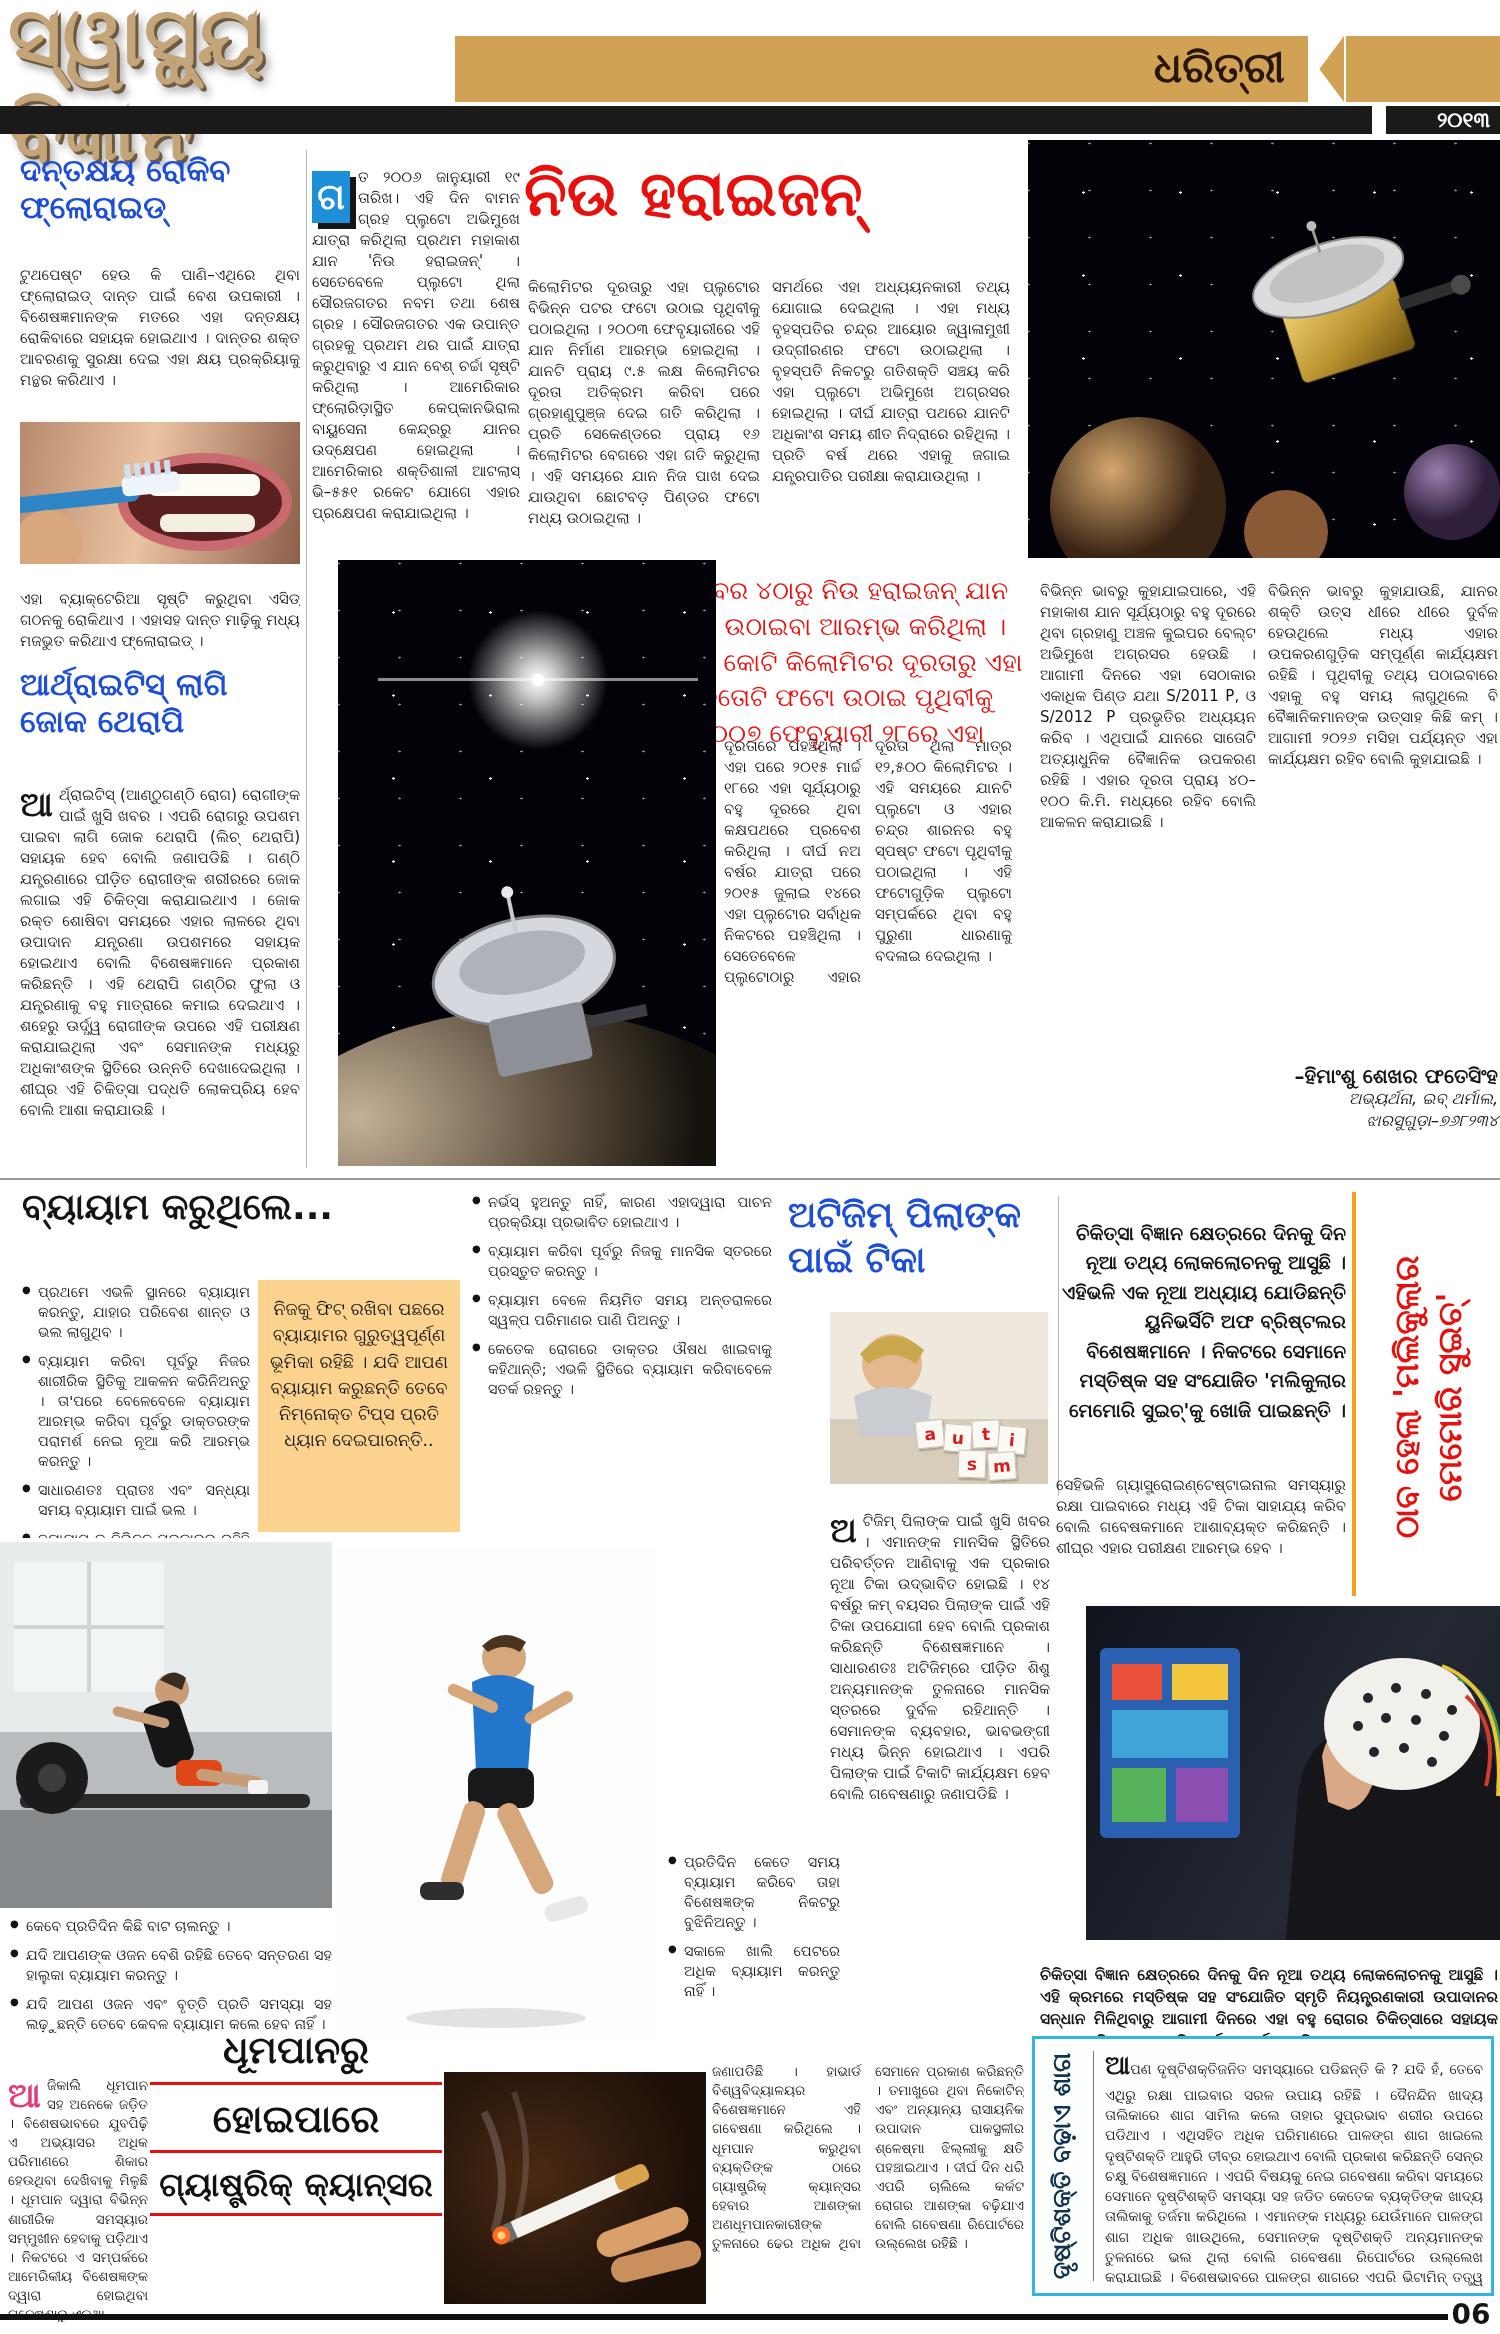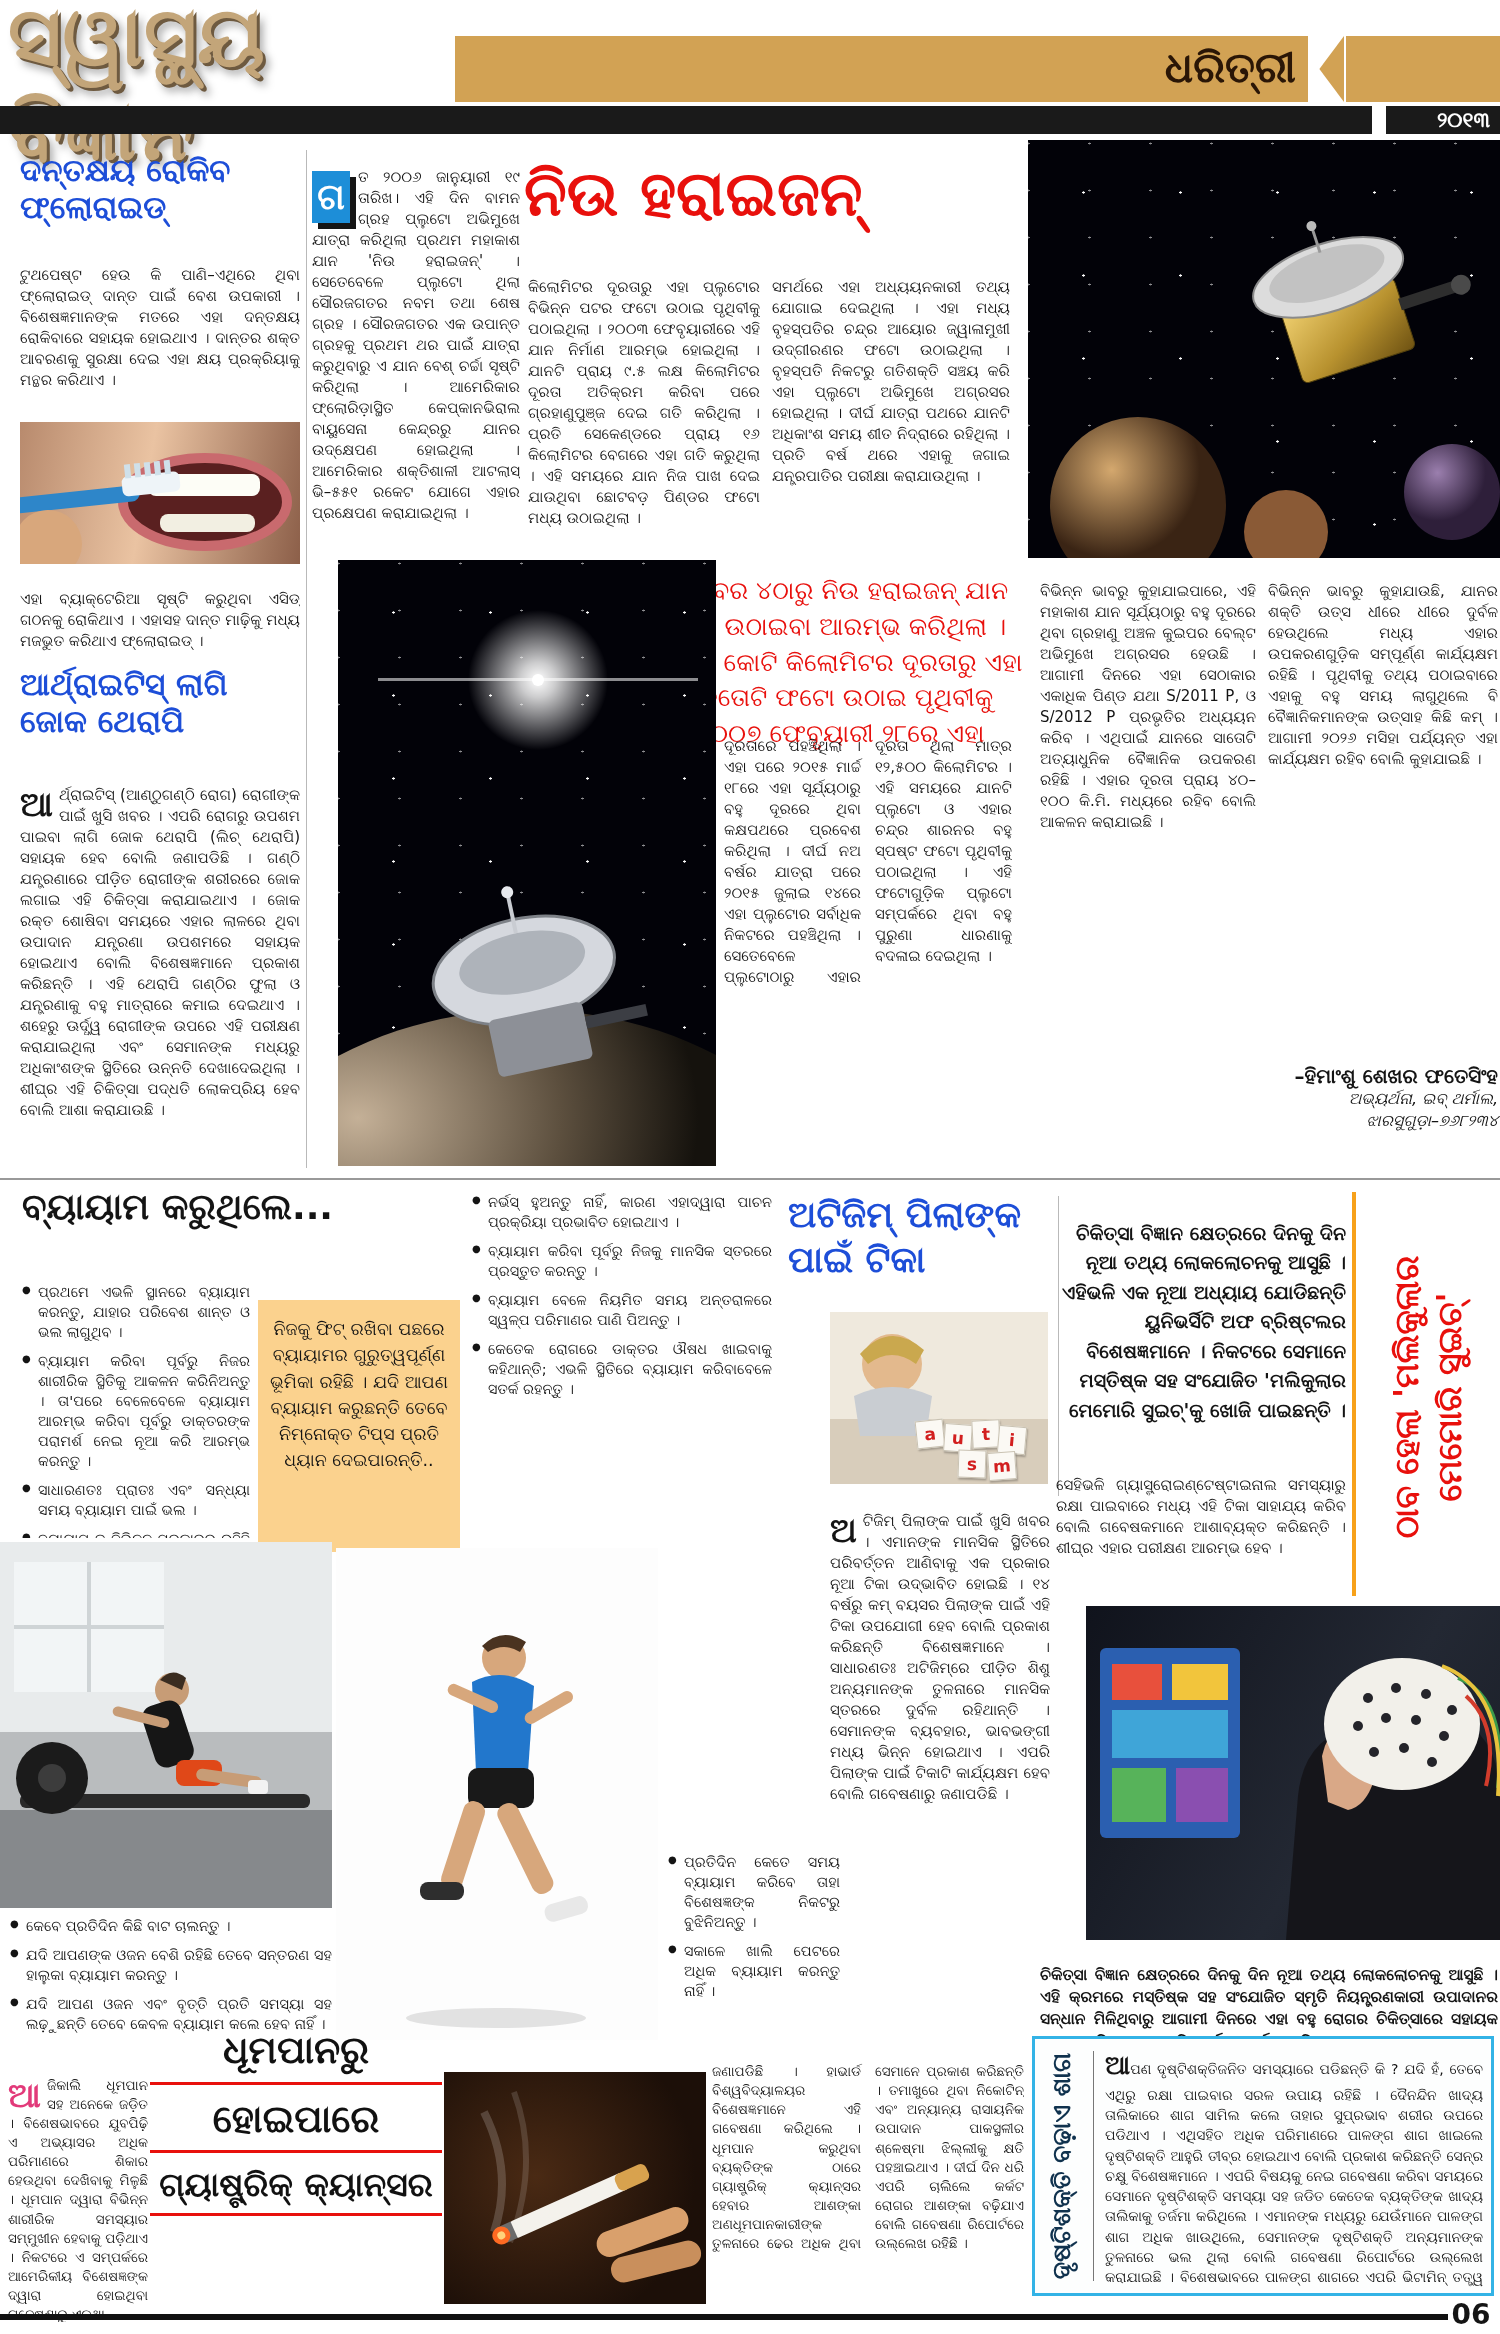--- a/index.html
+++ b/index.html
@@ -10,21 +10,21 @@
   .bt-sm{font-size:13.5px;line-height:1.42;text-align:justify;overflow:hidden;}
   h1,h2,h3{margin:0;padding:0;}
   .rule-v{background:#b9b9b9;width:1px;}
   .rule-h{background:#a5a5a5;height:1px;}
 
   
   #masthead-title{left:8px;top:-10px;width:470px;font-size:82px;font-weight:bold;color:#c3a579;
      letter-spacing:1px;line-height:1.15;text-shadow:3px 3px 0 #6e5a40,6px 7px 9px rgba(0,0,0,.35);}
   .gold{background:#d2a254;}
   #brand-band{left:455px;top:36px;width:853px;height:66px;}
-  #brand{position:absolute;right:12px;top:0;line-height:64px;font-size:42px;font-weight:bold;color:#2a1606;}
+  #brand{position:absolute;right:23px;top:0;line-height:64px;font-size:42px;font-weight:bold;color:#2a1606;}
   #brand-notch{left:1308px;top:36px;width:38px;height:66px;background:#fff;}
   #brand-chevron{left:1316px;top:36px;width:28px;height:66px;background:#d2a254;
      clip-path:polygon(100% 0,12% 50%,100% 100%);}
   #brand-band-right{left:1346px;top:36px;width:154px;height:66px;}
   #black-band{left:0;top:106px;width:1372px;height:28px;background:#1a1a1a;}
   #year-band{left:1386px;top:106px;width:114px;height:28px;background:#1a1a1a;color:#fff;
      font-size:21px;font-weight:bold;line-height:28px;text-align:right;padding-right:10px;box-sizing:border-box;}
 
   
   .h-black{font-weight:bold;color:#1d4ed8;text-align:left;}
@@ -38,21 +38,21 @@
      line-height:1.43;text-align:center;overflow:hidden;}
   .byline-name{font-size:20px;font-weight:bold;}
   .byline-sub{font-size:16px;font-style:italic;line-height:1.4;}
 
   
   ul.tips{margin:0;padding:0;list-style:none;}
   ul.tips li{position:relative;padding-left:16px;margin-bottom:9px;font-size:14.5px;line-height:1.38;text-align:justify;}
   ul.tips li:before{content:"●";position:absolute;left:0;top:1px;font-size:10px;}
 
   #orange-box{left:258px;top:1280px;width:202px;height:252px;background:#fbd28e;text-align:center;
-     font-size:17.5px;line-height:1.5;padding:16px 12px;box-sizing:border-box;font-weight:500;overflow:hidden;margin-top:20px;}
+     font-size:17.5px;line-height:1.5;padding:16px 12px;box-sizing:border-box;font-weight:500;overflow:hidden;}
 
   
   .vwrap{overflow:visible;}
   .vinner{position:absolute;left:50%;top:50%;transform:translate(-50%,-50%) rotate(-90deg);
      text-align:center;white-space:nowrap;}
   #autism-vert .vinner{width:410px;font-size:33px;font-weight:bold;color:#e8100c;line-height:1.3;}
   #spinach-vert .vinner{width:246px;font-size:25px;font-weight:bold;color:#10324e;}
 
   
   .ph{overflow:hidden;}

